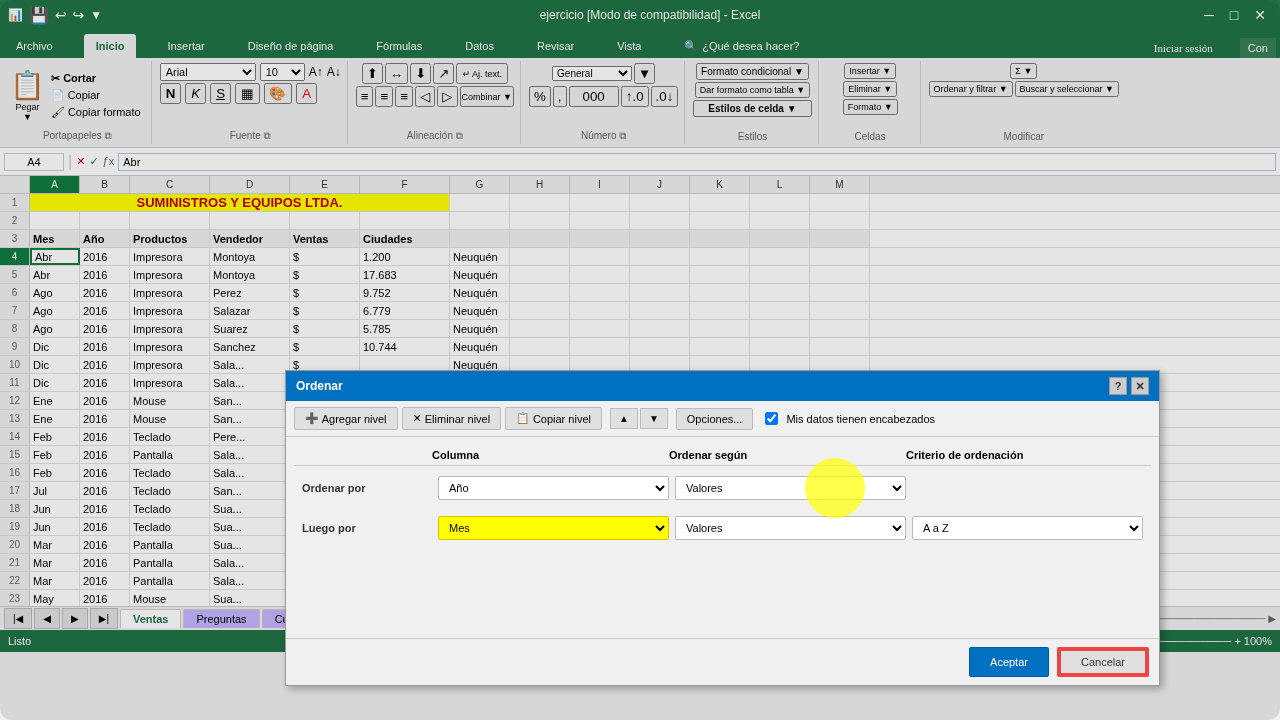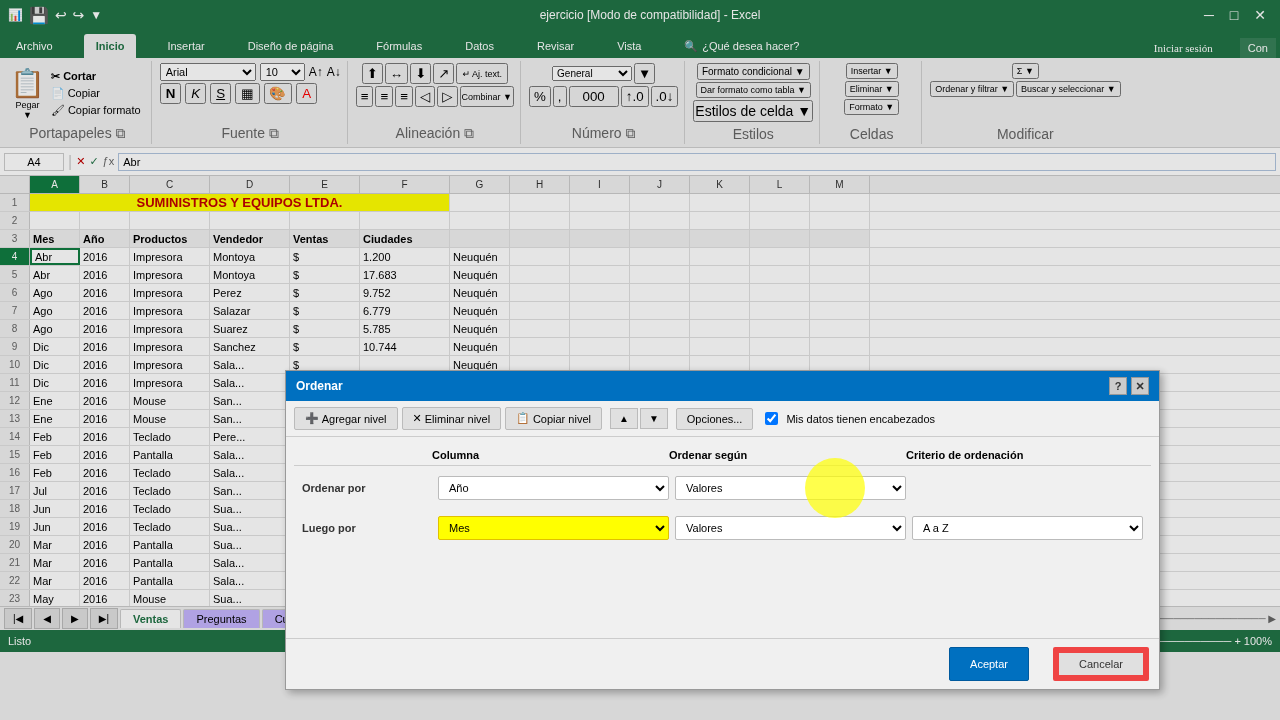--- a/index.html
+++ b/index.html
@@ -58,21 +58,21 @@
     .ribbon-group {
       display: flex;
       flex-direction: column;
       border-right: 1px solid #d0d0d0;
       padding: 2px 6px;
       align-items: center;
       min-width: 60px;
     }
     .ribbon-group-content { display: flex; gap: 2px; flex: 1; align-items: center; }
     .ribbon-group-label {
-      font-size: 14px;
+      font-size: 10px;
       color: #666;
       margin-top: 2px;
       text-align: center;
     }
 
     
     .formula-bar {
       background: white;
       border-bottom: 1px solid #ccc;
       height: 28px;
@@ -235,20 +235,21 @@
 
     
     .dialog-overlay {
       position: fixed;
       top: 0; left: 0; right: 0; bottom: 0;
       background: rgba(0,0,0,0.1);
       z-index: 100;
       display: flex;
       align-items: flex-start;
       justify-content: flex-start;
+      border-radius: 12px;
     }
     .dialog {
       position: absolute;
       top: 370px;
       left: 285px;
       background: #f0f0f0;
       border: 1px solid #999;
       box-shadow: 3px 3px 8px rgba(0,0,0,0.3);
       width: 875px;
       border-radius: 0;
@@ -329,31 +330,30 @@
       justify-content: flex-end;
       gap: 8px;
       padding: 8px 10px;
       border-top: 1px solid #ccc;
     }
     .action-btn {
       padding: 5px 20px;
       font-size: 11px;
       cursor: pointer;
       border-radius: 2px;
-      margin-left: 16px;
     }
     .btn-primary {
       background: #0070c0;
       color: white;
       border: 1px solid #005a9e;
     }
     .btn-secondary {
       background: #e0e0e0;
       color: #333;
-      border: 6px solid #ef4444;
+      border: 4px solid #ef4444;
     }
 
     
     .highlight-circle {
       position: absolute;
       width: 60px;
       height: 60px;
       background: rgba(255, 255, 0, 0.7);
       border-radius: 50%;
       pointer-events: none;
@@ -478,21 +478,21 @@
         <button style="padding:1px 3px;cursor:pointer;">.0↓</button>
       </div>
     </div>
     <div class="ribbon-group-label">Número ⧉</div>
   </div>
 
   <div class="ribbon-group" style="min-width:130px;">
     <div class="ribbon-group-content" style="flex-direction:column;gap:2px;">
       <button style="font-size:10px;padding:1px 3px;cursor:pointer;">Formato condicional ▼</button>
       <button style="font-size:9px;padding:1px 3px;cursor:pointer;">Dar formato como tabla ▼</button>
-      <button style="font-size:14px;padding:1px 0;cursor:pointer;">Estilos de celda ▼</button>
+      <button style="font-size:10px;padding:1px 13px;cursor:pointer;font-weight:bold;">Estilos de celda ▼</button>
     </div>
     <div class="ribbon-group-label">Estilos</div>
   </div>
 
   <div class="ribbon-group" style="min-width:100px;">
     <div class="ribbon-group-content" style="flex-direction:column;gap:2px;">
       <button style="font-size:9px;padding:1px 3px;cursor:pointer;">Insertar ▼</button>
       <button style="font-size:9px;padding:1px 3px;cursor:pointer;">Eliminar ▼</button>
       <button style="font-size:9px;padding:1px 3px;cursor:pointer;">Formato ▼</button>
     </div>

